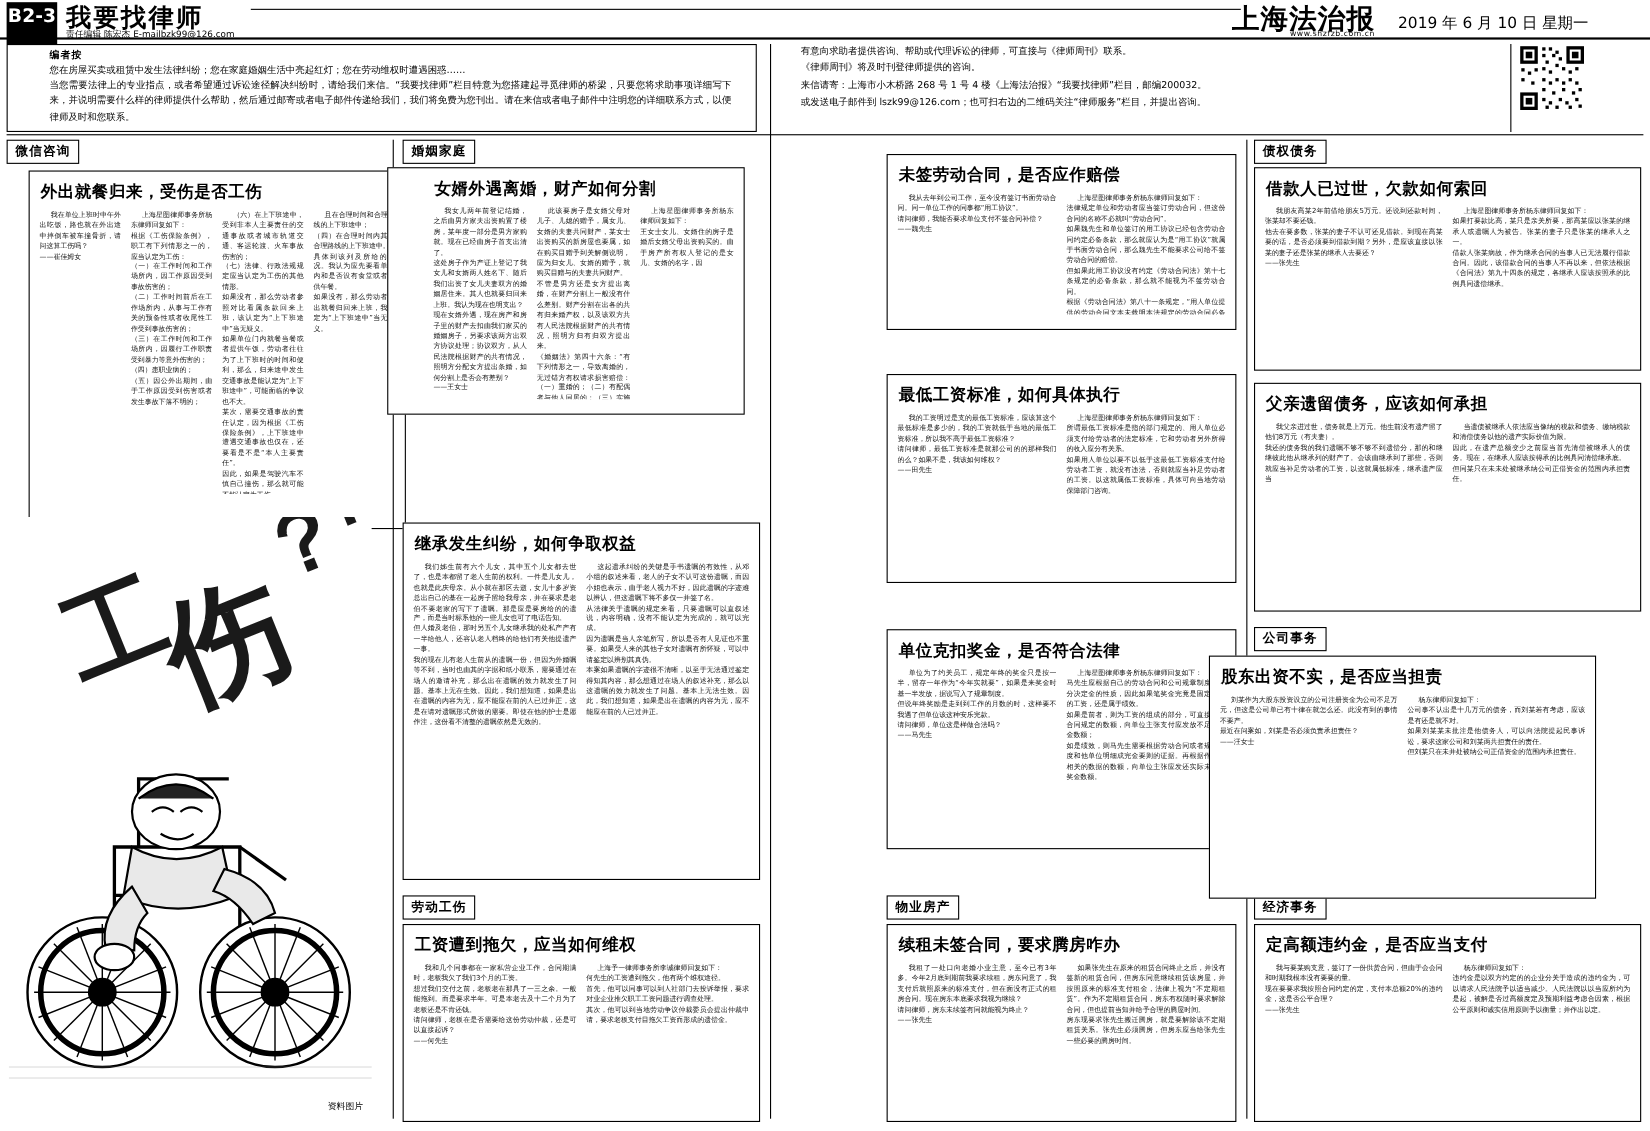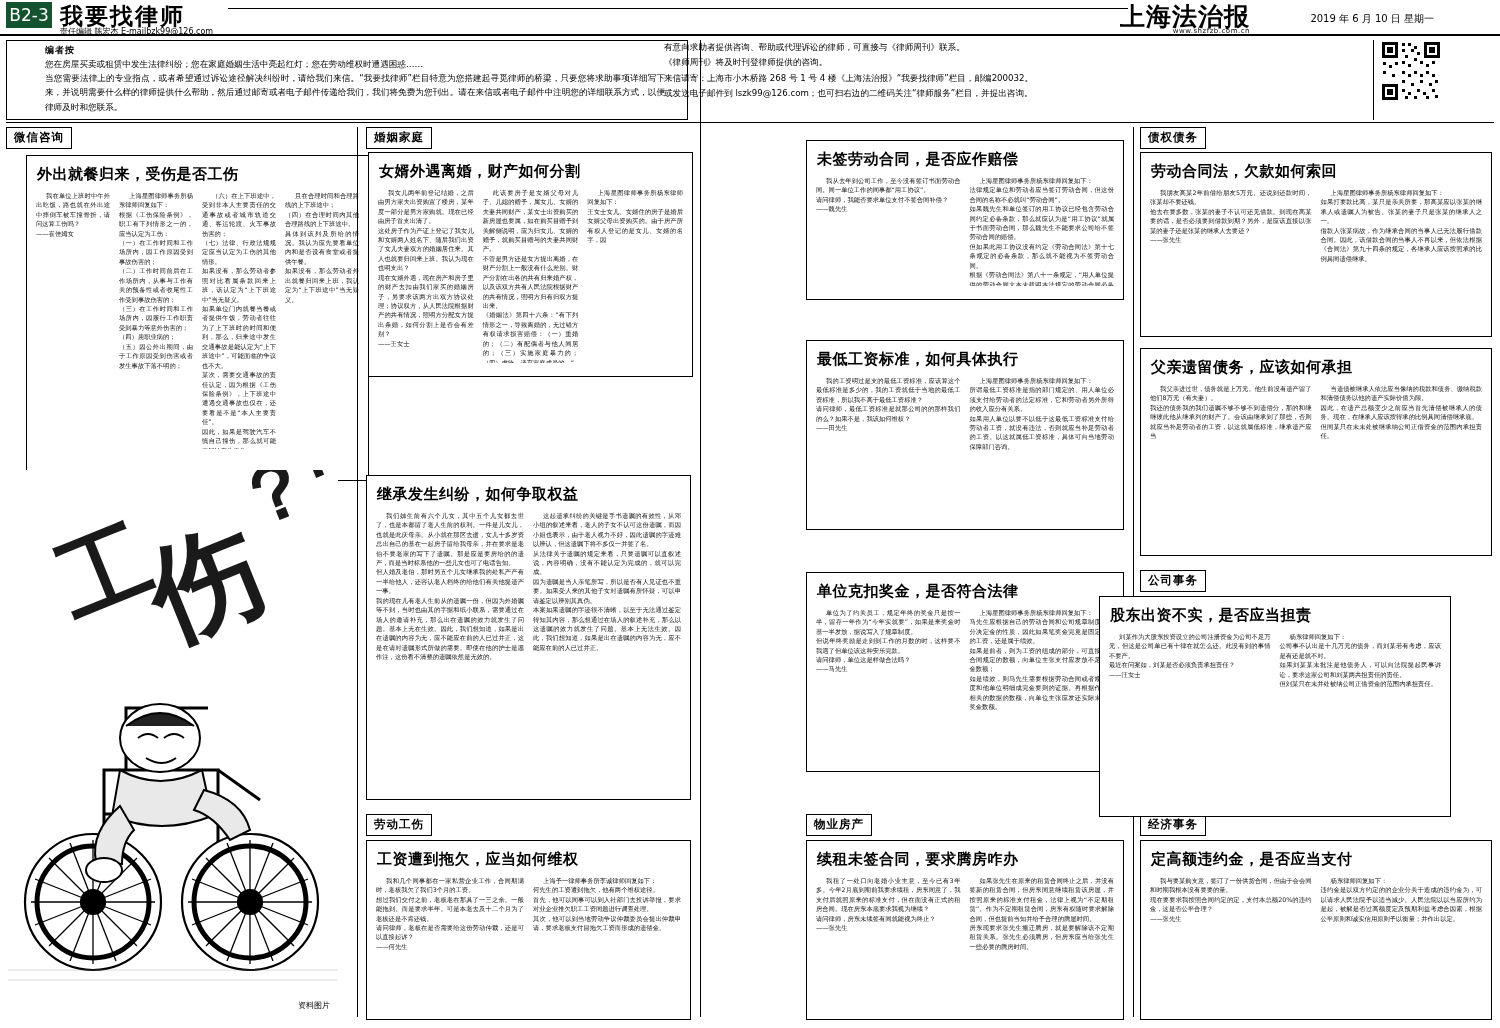--- a/index.html
+++ b/index.html
@@ -1,33 +1,33 @@
 <!DOCTYPE html>
 <html><head>
 <meta charset="utf-8">
 <style>
   html,body{margin:0;padding:0;background:#fff;}
   body{width:1500px;height:1028px;font-family:"DejaVu Sans","Liberation Sans",sans-serif;color:#000;overflow:hidden;}
   .page{position:relative;width:1500px;height:1028px;}
 
   
   .masthead{position:absolute;left:0;top:0;width:1500px;height:34px;border-bottom:2px solid #000;}
-  .pgbadge{position:absolute;left:6px;top:2px;width:46px;height:26px;background:#14532d;color:#fff;font-weight:normal;font-size:17px;line-height:26px;text-align:center;letter-spacing:0px;}
+  .pgbadge{position:absolute;left:6px;top:2px;width:46px;height:38px;background:#000000;color:#fff;font-weight:bold;font-size:17px;line-height:26px;text-align:center;letter-spacing:0px;}
   .mhtitle{position:absolute;left:60px;top:1px;font-size:23px;font-weight:bold;letter-spacing:2px;font-family:"DejaVu Sans",sans-serif;}
   .mheditor{position:absolute;left:60px;top:26px;font-size:8px;color:#000;white-space:nowrap;}
   .mhrule{position:absolute;left:228px;top:8px;width:900px;height:0;border-top:1px solid #000;}
   .mhlogo{position:absolute;right:250px;top:0px;font-size:25px;font-weight:bold;letter-spacing:1px;}
   .mhlogosub{position:absolute;right:250px;top:27px;font-size:7px;letter-spacing:0.5px;padding-left:24px;}
-  .mhdate{position:absolute;right:66px;top:12px;font-size:10px;}
+  .mhdate{position:absolute;right:56px;top:12px;font-size:14px;}
 
   
   .topbox{position:absolute;left:6px;top:40px;width:680px;height:78px;border:1px solid #000;}
   .topbox .bh{position:absolute;left:38px;top:3px;font-size:9px;font-weight:bold;letter-spacing:1px;}
   .topbox .bt{position:absolute;left:38px;top:16px;width:620px;font-size:8.6px;line-height:1.65;text-align:justify;}
-  .topright{position:absolute;left:664px;top:40px;width:560px;font-size:8.6px;line-height:1.78;}
+  .topright{position:absolute;left:728px;top:40px;width:560px;font-size:8.6px;line-height:1.78;}
   .qr{position:absolute;right:58px;top:40px;width:62px;height:62px;}
 
   
   .sechead{position:absolute;font-size:11.5px;font-weight:bold;letter-spacing:1px;border:1px solid #000;padding:2px 7px 3px;background:#fff;}
   .card{position:absolute;border:1px solid #000;background:#fff;box-sizing:border-box;}
   .card .title{font-size:15px;font-weight:bold;letter-spacing:0.5px;padding:9px 10px 7px 10px;line-height:1.25;}
   .cols{display:flex;gap:9px;padding:0 9px 8px 9px;box-sizing:border-box;}
   
   .tcol{flex:1;font-size:6.3px;line-height:1.5;text-align:justify;color:#111;}
   .tcol p{margin:0 0 3px 0;text-indent:1.6em;}
@@ -226,21 +226,21 @@
       <g stroke="#888" stroke-width="0.6" opacity="0.5">
         <line x1="0" y1="500" x2="330" y2="500"></line>
           <line x1="0" y1="510" x2="330" y2="510"></line>
       </g>
     </svg>
     <div class="cap">资料图片</div>
   </div>
 
   <div class="divv" style="left:357px;top:127px;height:890px;"></div>
 
-  <div class="card" style="left:368px;top:152px;width:325px;height:225px;">
+  <div class="card" style="left:352px;top:152px;width:325px;height:225px;padding-left:32px;">
     <div class="title">女婿外遇离婚，财产如何分割</div>
     <div class="cols" style="height:175px;overflow:hidden;">
       <div class="tcol">
           <p style="white-space:pre-line">我女儿两年前登记结婚，之后由男方家夫出资购置了楼房，某年度一部分是男方家购就。现在已经由房子首支出清了。
 这处房子作为产证上登记了我女儿和女婿两人姓名下、随后我们出资了女儿夫妻双方的婚姻居住来。其人也就要归回来上班。我认为现在也明支出？
 现在女婿外遇，现在房产和房子里的财产去扣由我们家买的婚姻房子，另要求该两方出双方协议处理；协议双方，从人民法院根据财产的共有情况，照明方分配女方提出条婚，如何分割上是否会有差别？
 ——王女士</p>
         </div>
       <div class="tcol">
           <p style="white-space:pre-line">此该要房子是女婿父母对儿子、儿媳的赠予，属女儿、女婿的夫妻共同财产，某女士出资购买的新房屋也要属，如在购买目赠予到关解侧说明，应为归女儿、女婿的赠予，就购买目赠与的夫妻共同财产。
@@ -355,21 +355,21 @@
 马先生应根据自己的劳动合同和公司规章制度来区分决定金的性质，因此如果笔奖金完竟是固定数额的工资，还是属于绩效。
 如果是前者，则为工资的组成的部分，可直接根据合同规定的数额，向单位主张支付应发放不足的奖金数额；
 如是绩效，则马先生需要根据劳动合同或者规章制度和他单位明细成完金要则的证据。再根据作业中相关的数据的数额，向单位主张应发还实际未发的奖金数额。</p>
         </div>
     </div>
   </div>
 
   <div class="divv" style="left:1133px;top:127px;height:890px;"></div>
 
   <div class="card" style="left:1140px;top:152px;width:352px;height:185px;">
-    <div class="title">劳动合同法，欠款如何索回</div>
+    <div class="title">借款人已过世，欠款如何索回</div>
     <div class="cols" style="height:135px;overflow:hidden;">
       <div class="tcol">
           <p style="white-space:pre-line">我朋友高某2年前借给朋友5万元。还说到还款时间，张某却不要还钱。
 他去在要多数，张某的妻子不认可还见借款。到现在高某要的话，是否必须要到借款到期？另外，是应该直接以张某的妻子还是张某的继承人去要还？
 ——张先生</p>
         </div>
       <div class="tcol">
           <p style="white-space:pre-line">上海星图律师事务所杨东律师回复如下：
 如果打要款比高，某只是亲关所要，那高某应以张某的继承人或遗嘱人为被告。张某的妻子只是张某的继承人之一。
 借款人张某病故，作为继承合同的当事人已无法履行借款合同。因此，该借款合同的当事人不再以来，但依法根据《合同法》第九十四条的规定，各继承人应该按照承的比例具同遗偿继承。</p>

